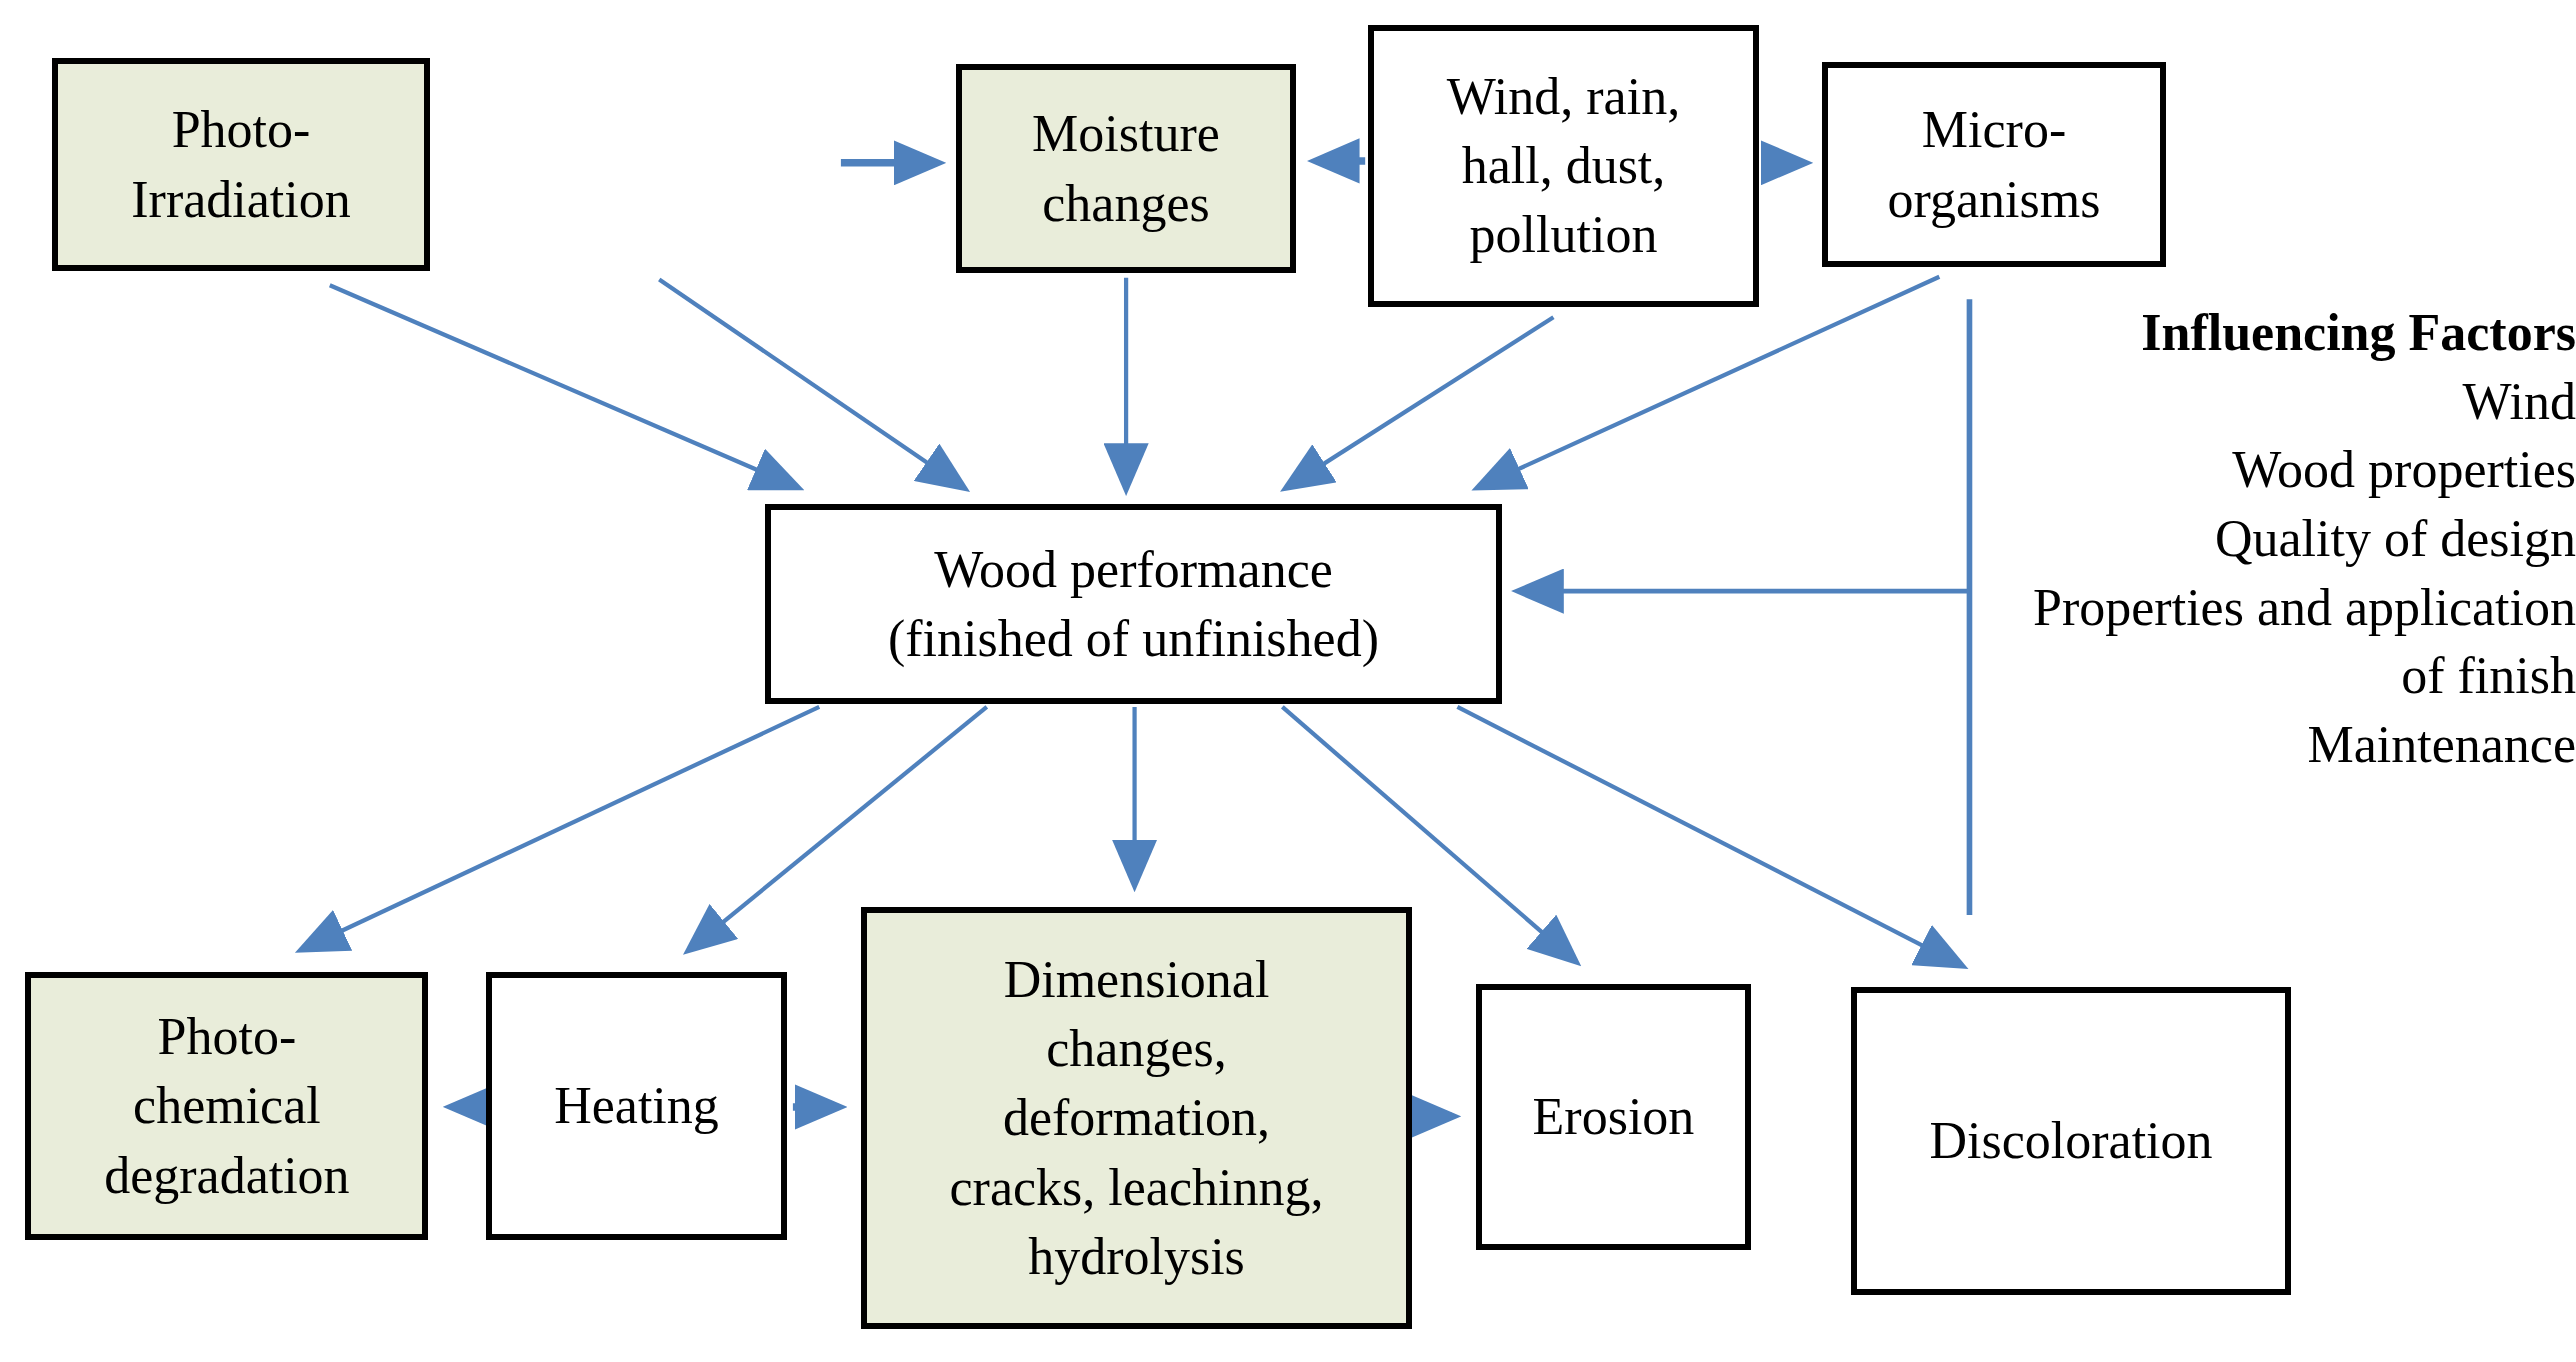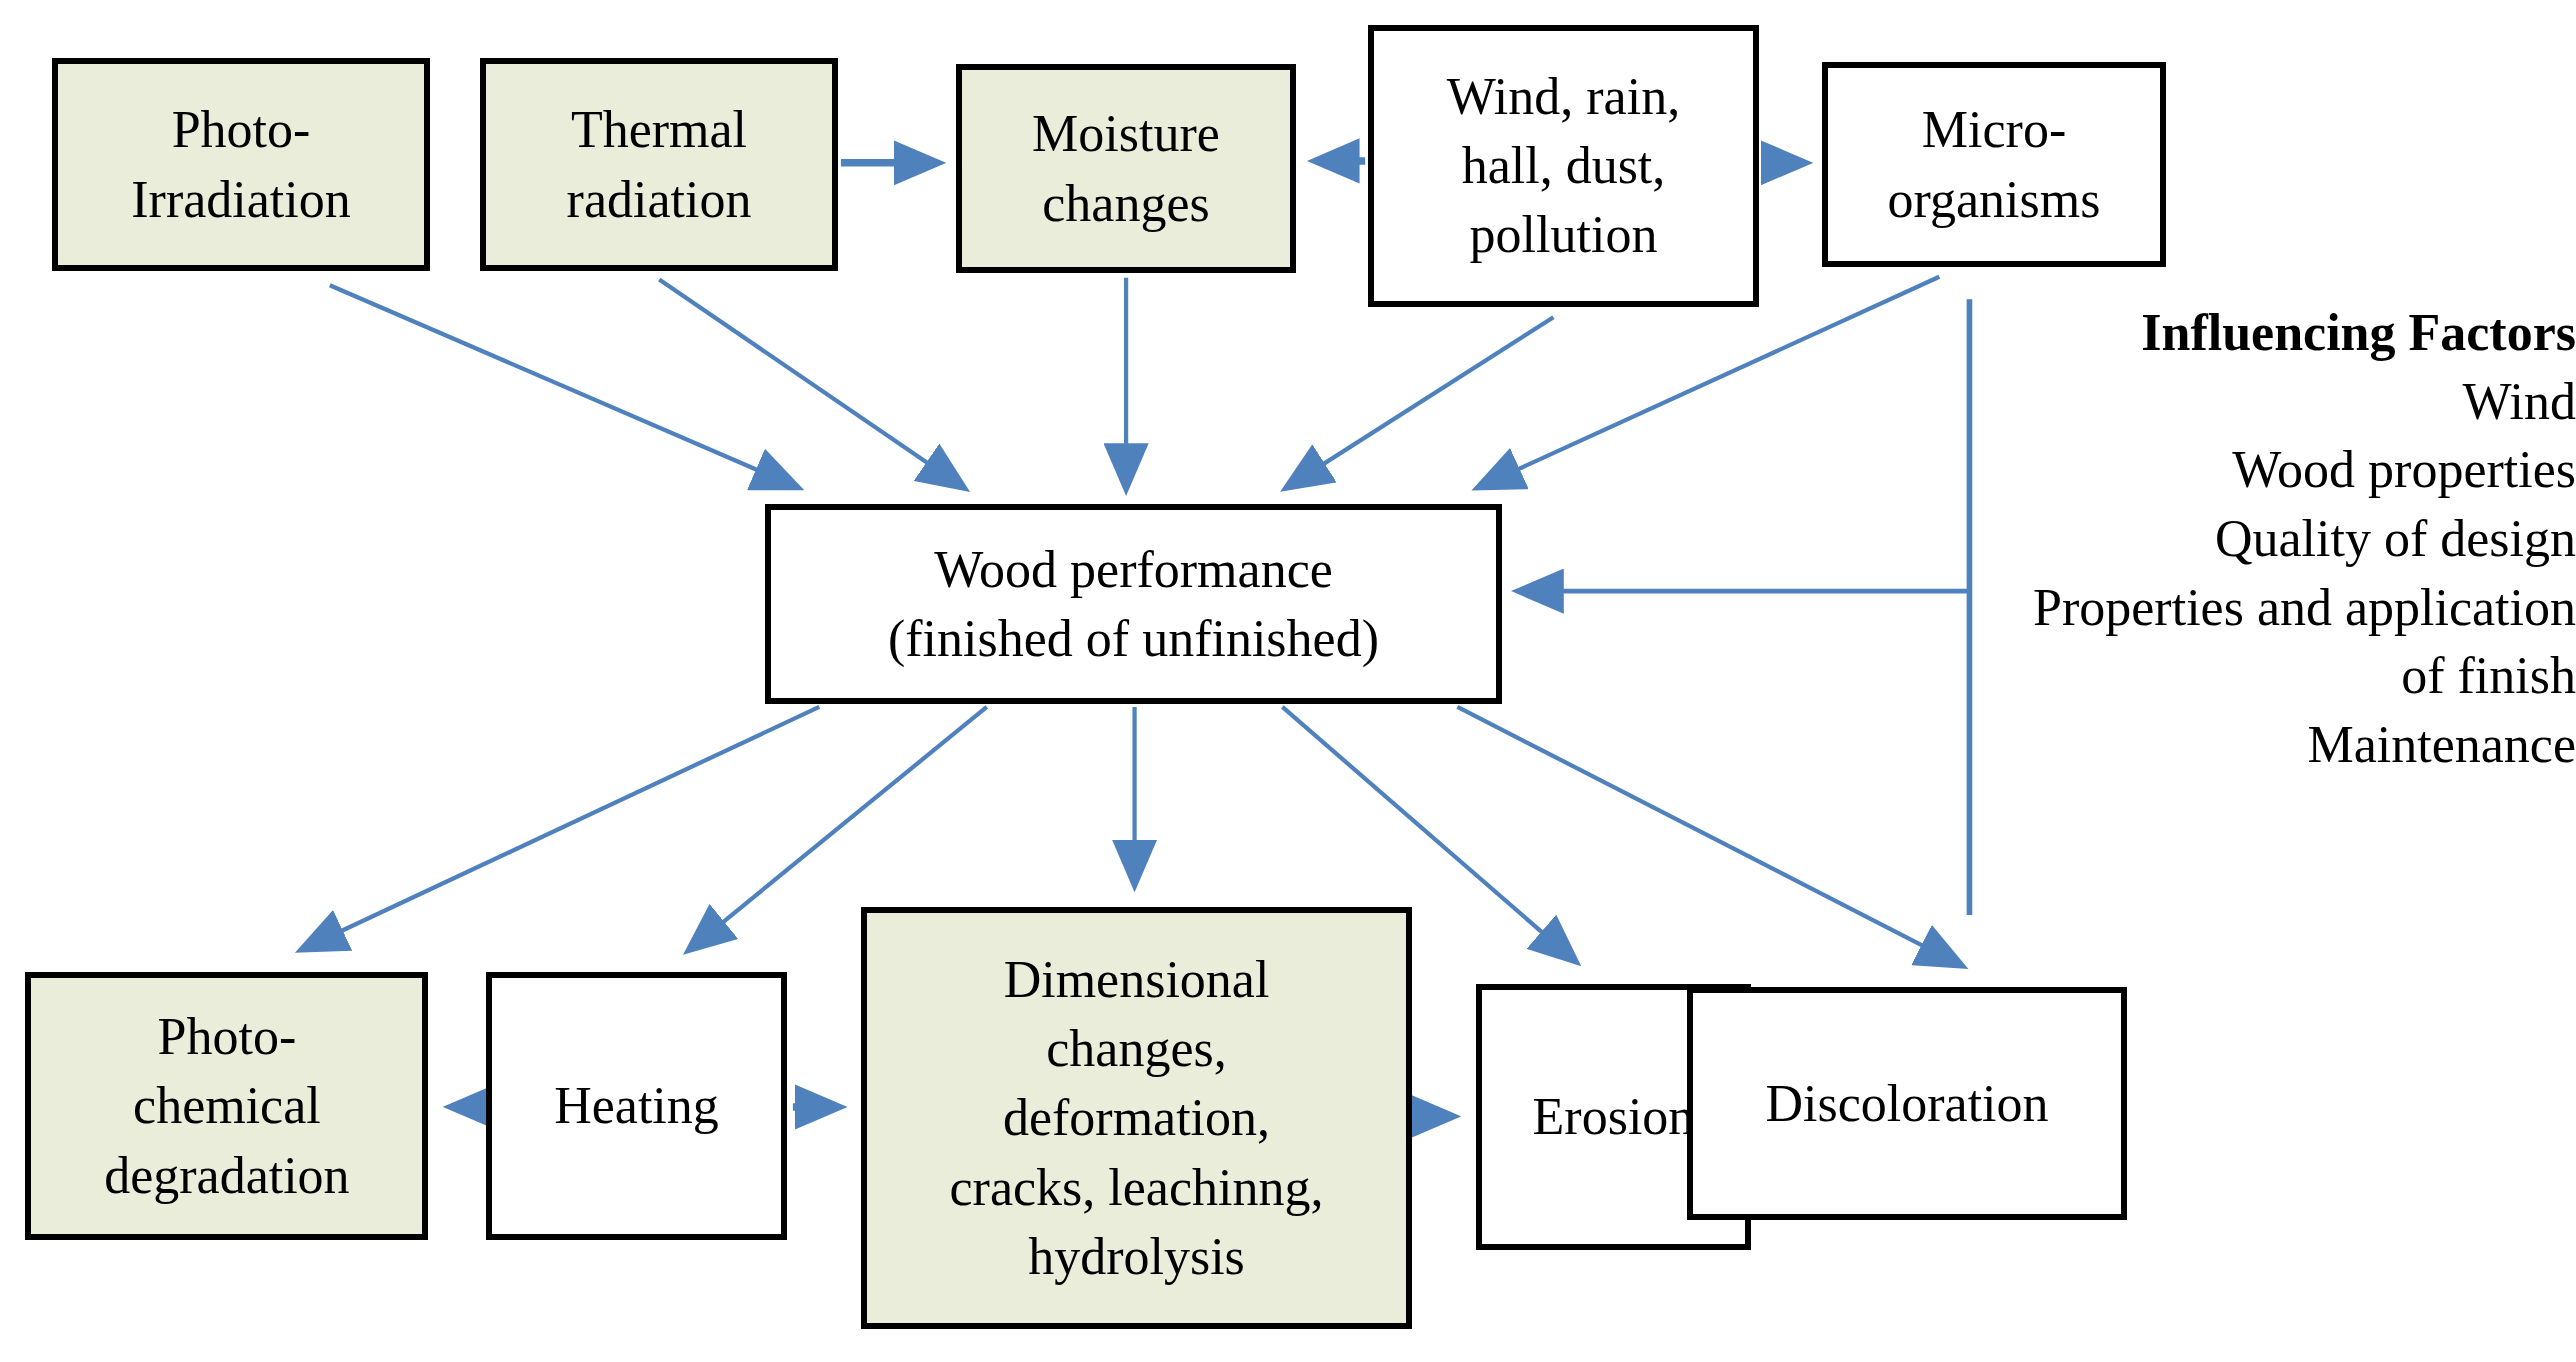--- a/index.html
+++ b/index.html
@@ -51,24 +51,20 @@
 
     <line x1="510" y1="1176" x2="480" y2="1176" stroke="#4F81BD" stroke-width="8" marker-end="url(#arw)"></line>
     <line x1="842" y1="1176" x2="890" y2="1176" stroke="#4F81BD" stroke-width="8" marker-end="url(#arw)"></line>
     <line x1="1505" y1="1186" x2="1542" y2="1186" stroke="#4F81BD" stroke-width="8" marker-end="url(#arw)"></line>
   </svg>
 
   <div class="box green" style="left:52px;top:58px;width:378px;height:213px">
     <span class="label">Photo-
 Irradiation</span>
   </div>
-  <div class="box green" style="left:480px;top:58px;width:358px;height:213px">
-    <span class="label">Thermal
-radiation</span>
-  </div>
   <div class="box green" style="left:956px;top:64px;width:340px;height:209px">
     <span class="label">Moisture
 changes</span>
   </div>
   <div class="box white" style="left:1368px;top:24.5px;width:391px;height:282px">
     <span class="label">Wind, rain,
 hall, dust,
 pollution</span>
   </div>
   <div class="box white" style="left:1822px;top:62px;width:344px;height:205px">
@@ -101,18 +97,18 @@
   <div class="box green" style="left:861px;top:907px;width:551px;height:422px">
     <span class="label">Dimensional
 changes,
 deformation,
 cracks, leachinng,
 hydrolysis</span>
   </div>
   <div class="box white" style="left:1476px;top:984px;width:275px;height:266px">
     <span class="label">Erosion</span>
   </div>
-  <div class="box white" style="left:1687px;top:987px;width:440px;height:233px">
+  <div class="box white" style="left:1851px;top:987px;width:440px;height:308px">
     <span class="label">Discoloration</span>
   </div>
 
 </div>
 
 
 </body></html>

